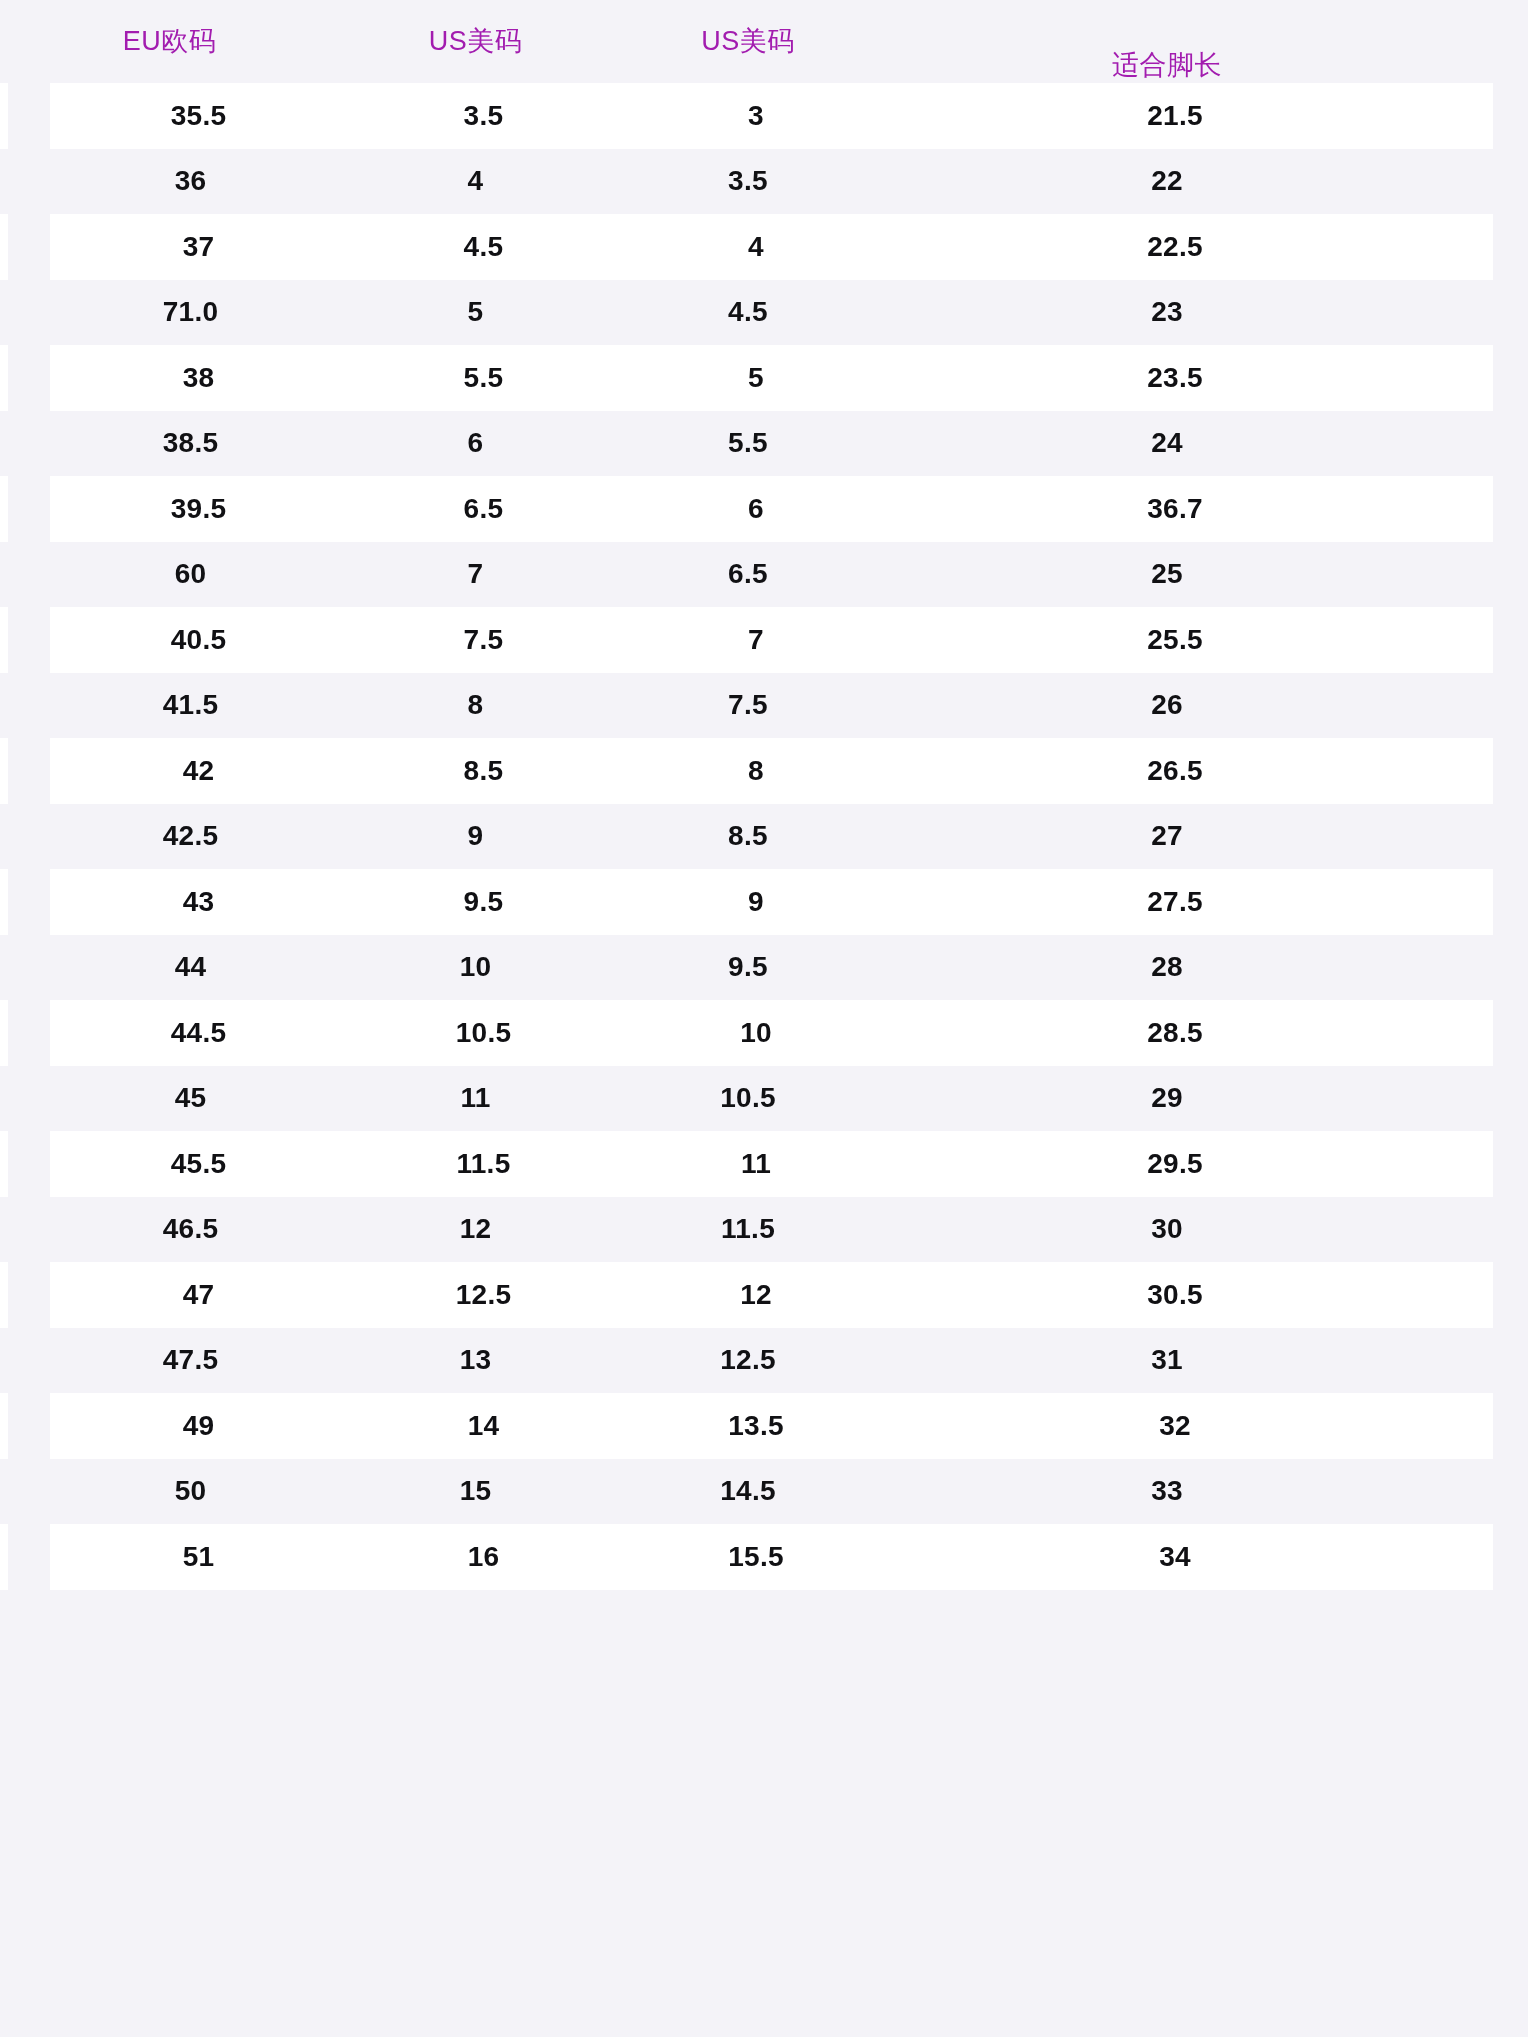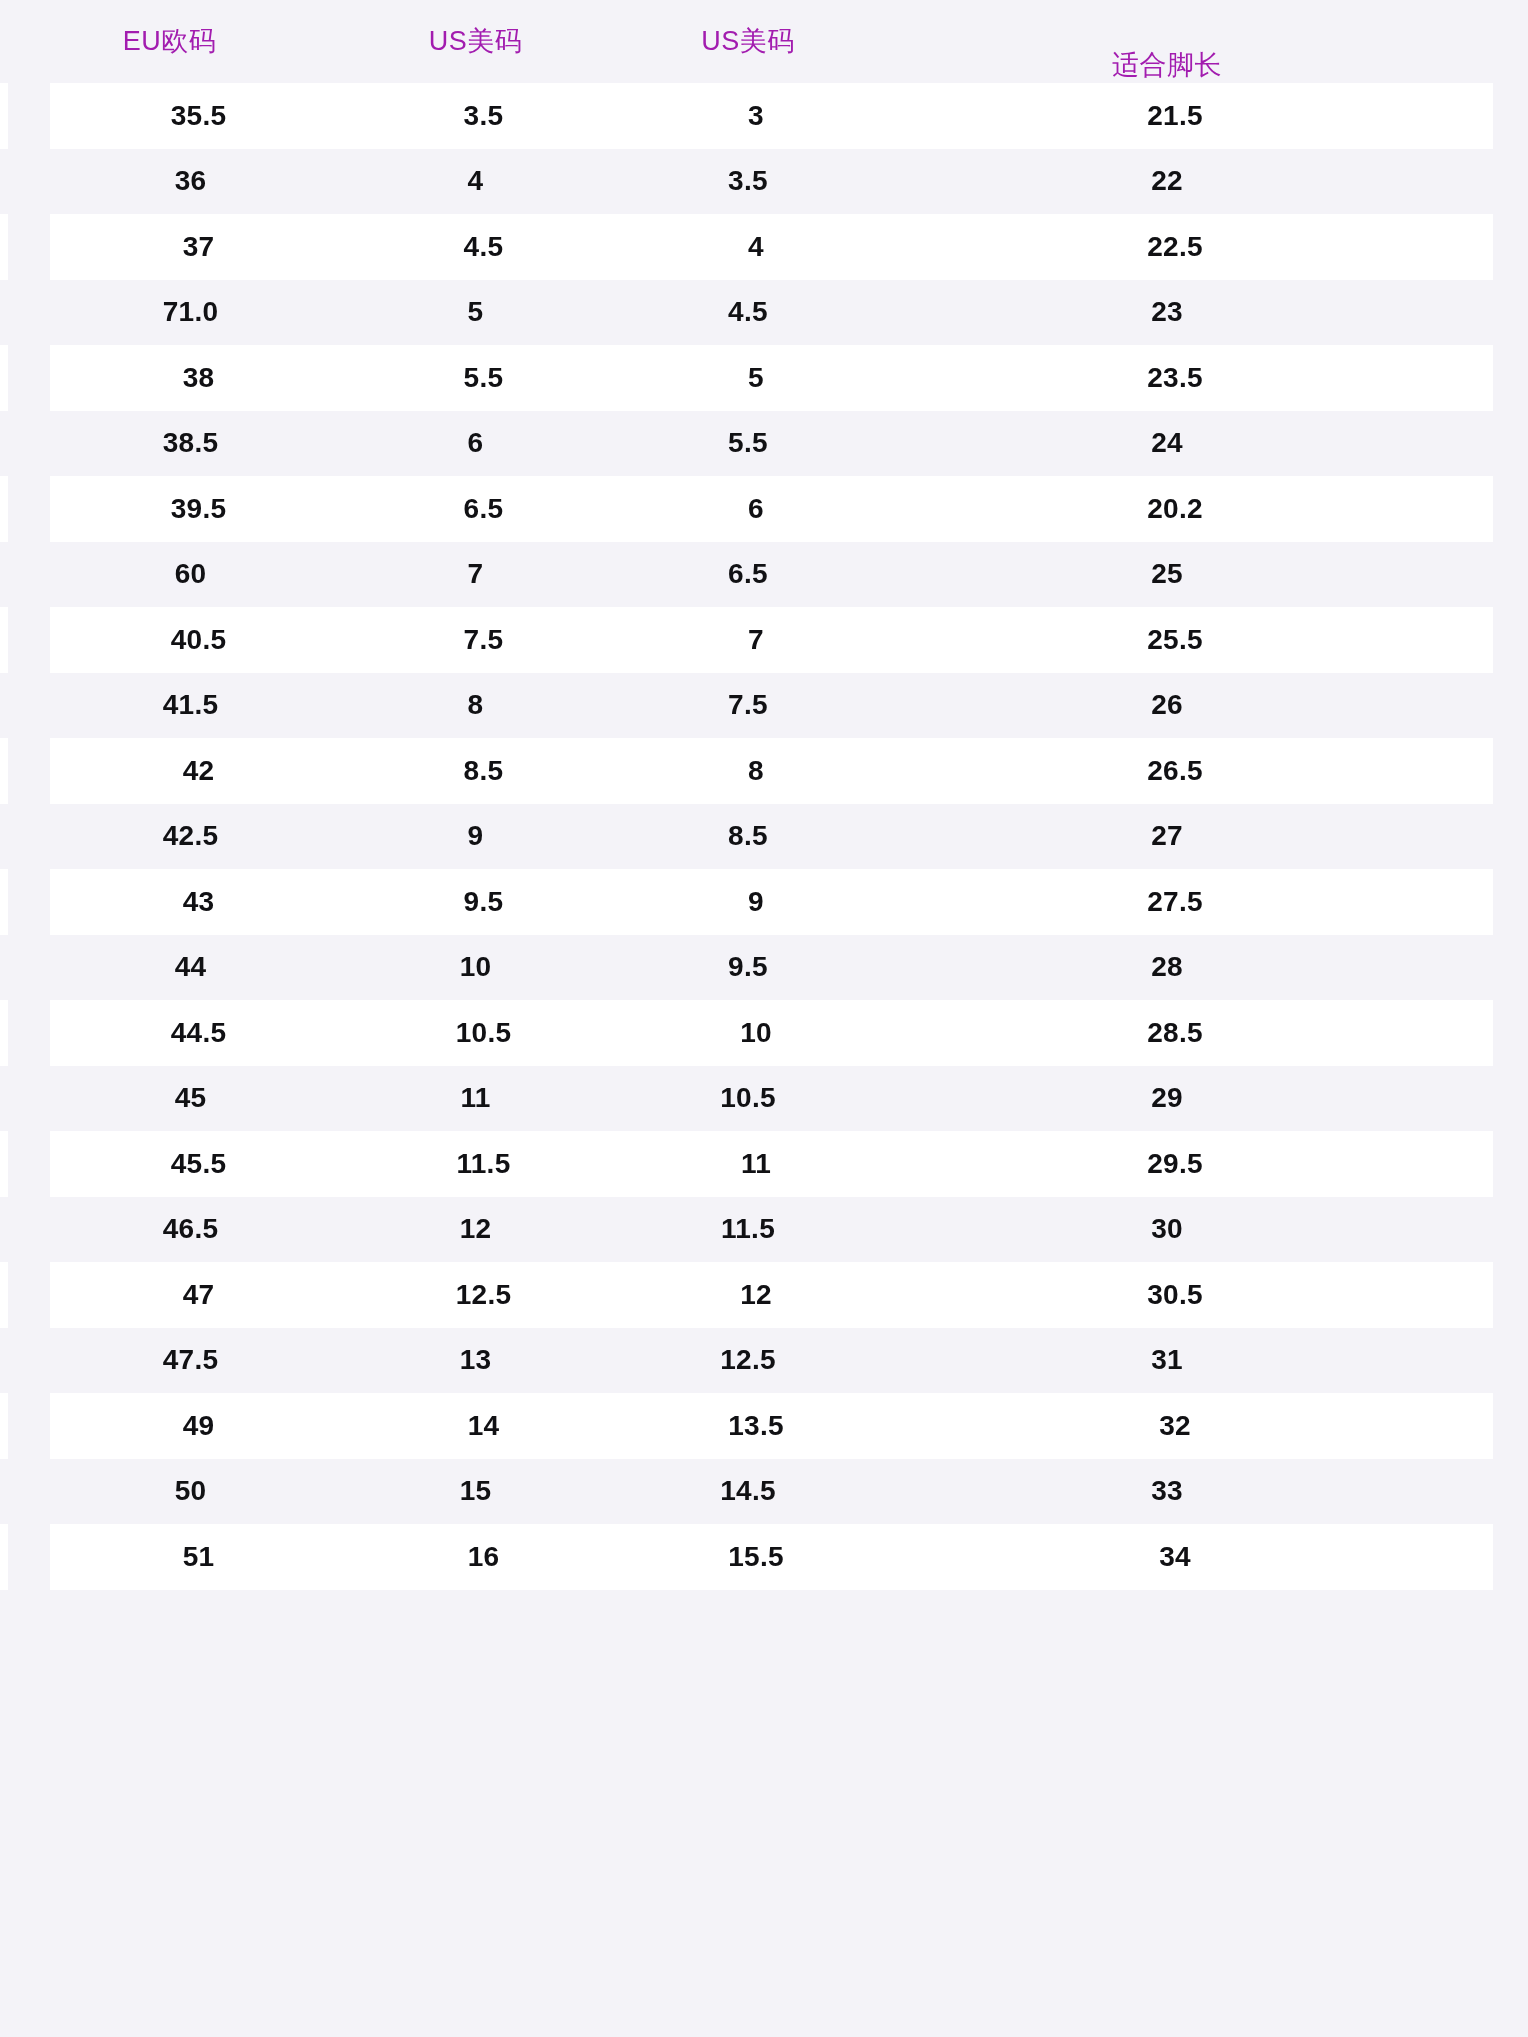--- a/index.html
+++ b/index.html
@@ -187,21 +187,21 @@
         </div>
         <div class="cell-pad-right"></div>
       </div>
       <div class="data-row odd">
         <div class="cell-pad-left"></div>
         <div class="row-inner">
           <div class="data-cell col-1"><span>39.5</span></div>
           <div class="data-cell col-2"><span>6.5</span></div>
           <div class="data-cell col-3"><span>6</span></div>
           <div class="data-cell col-4">
-            <span>20.2</span>
+            <span>36.7</span>
           </div>
         </div>
         <div class="cell-pad-right"></div>
       </div>
       <div class="data-row even">
         <div class="cell-pad-left"></div>
         <div class="row-inner">
           <div class="data-cell col-1"><span>60</span></div>
           <div class="data-cell col-2"><span>7</span></div>
           <div class="data-cell col-3"><span>6.5</span></div>

